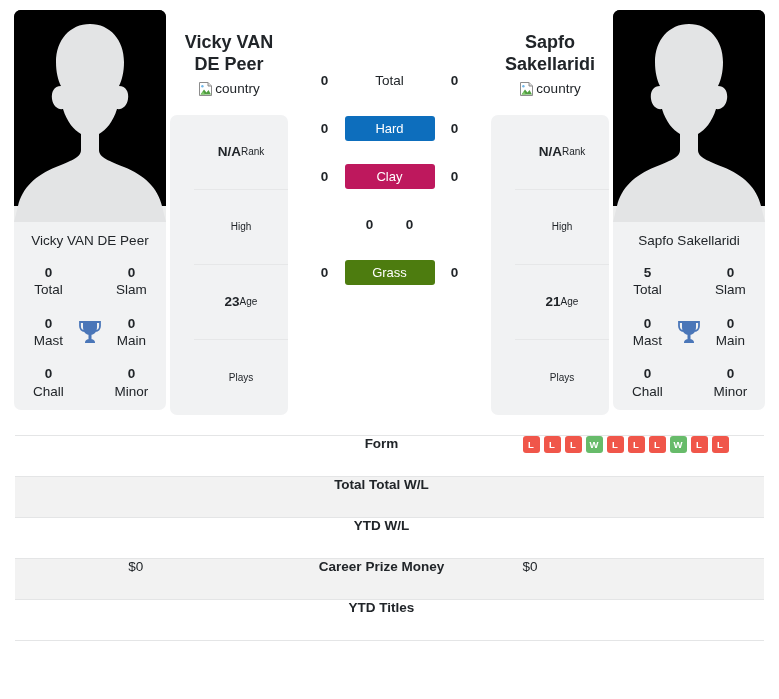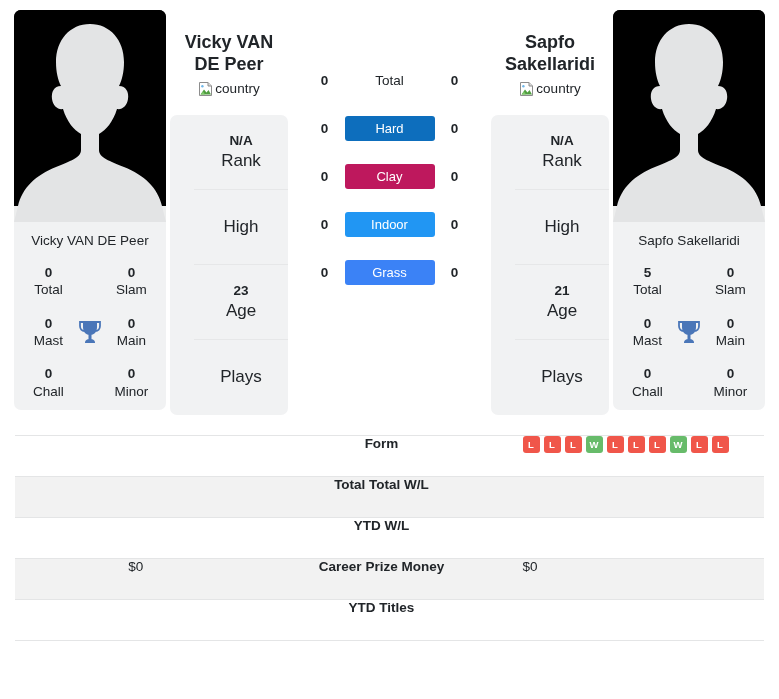--- a/index.html
+++ b/index.html
@@ -119,36 +119,36 @@
   .info-box {
     margin-top: 18px;
     width: 118px;
     background: #f1f2f3;
     border-radius: 7px;
     overflow: hidden;
   }
   .info-cell {
     height: 75px;
     display: flex;
-    flex-direction: column;
+    flex-direction: row;
     align-items: center;
     justify-content: center;
     border-bottom: 1px solid #e6e7e8;
     line-height: 1.3;
     margin-left: 24px;
   }
   .info-cell:last-child { border-bottom: none; }
   .info-val {
     font-size: 13.5px;
     font-weight: bold;
     color: #212529;
     min-height: 0;
   }
   .info-lab {
-    font-size: 17px;
+    font-size: 10px;
     color: #212529;
   }
 
   
   .surface-col {
     flex: 1 1 auto;
     display: flex;
     flex-direction: column;
     padding-top: 58px;
   }
@@ -336,26 +336,25 @@
         <div class="srf-badge" style="background:#0d6ebd">Hard</div>
         <div class="srf-num">0</div>
       </div>
       <div class="surface-row">
         <div class="srf-num">0</div>
         <div class="srf-badge" style="background:#be185d">Clay</div>
         <div class="srf-num">0</div>
       </div>
       <div class="surface-row">
         <div class="srf-num">0</div>
-        <div class="srf-badge" style="background:#2196f3">Indoor</div>
         <div class="srf-num">0</div>
       </div>
       <div class="surface-row">
         <div class="srf-num">0</div>
-        <div class="srf-badge" style="background:#3b82f6">Grass</div>
+        <div class="srf-badge" style="background:#4d7c0f">Grass</div>
         <div class="srf-num">0</div>
       </div>
     </div>
 
     <div class="info-col">
       <div class="info-head">
         <div class="info-name">Sapfo Sakellaridi</div>
         <div class="flag-wrap">
           <span class="broken-img">
             <svg width="16" height="16" viewBox="0 0 16 16">

